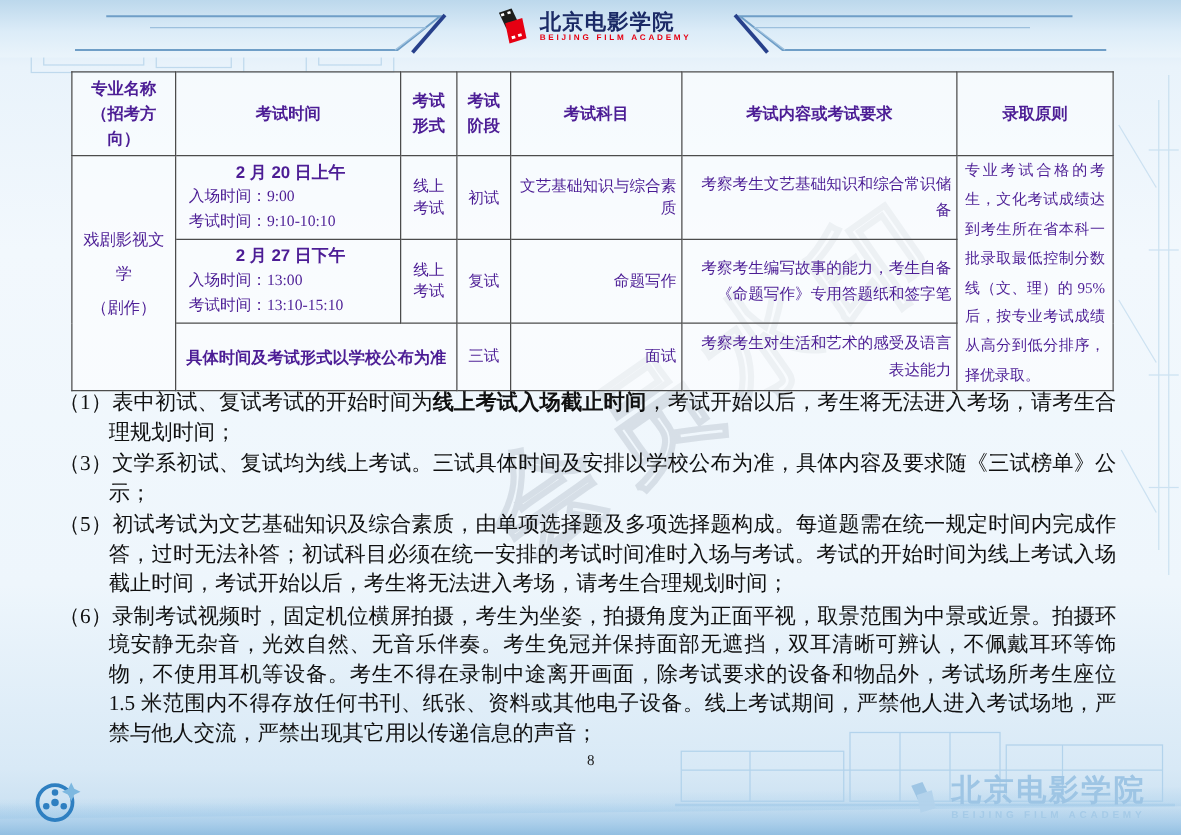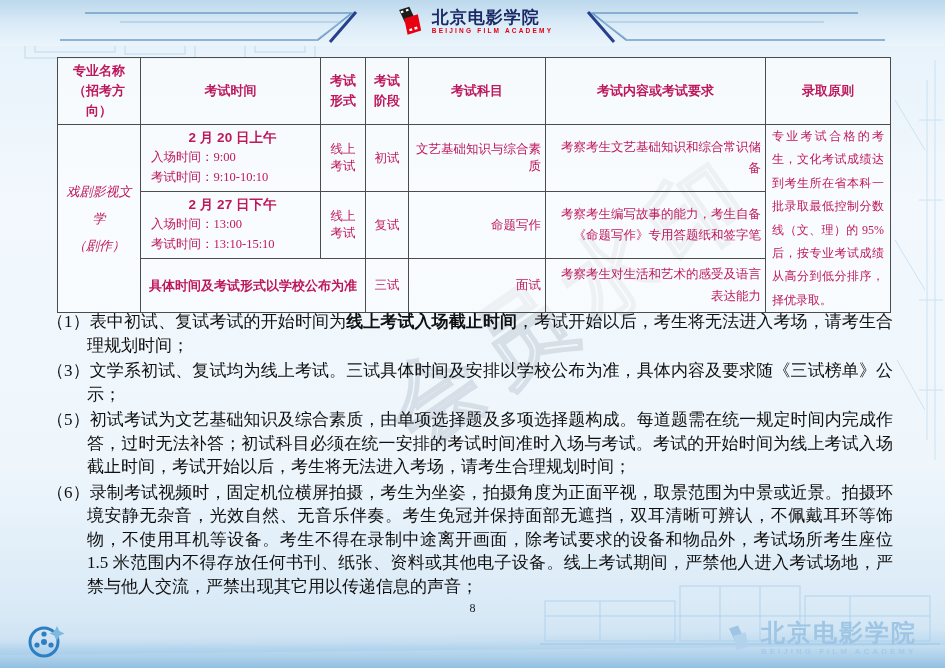--- a/index.html
+++ b/index.html
@@ -21,33 +21,33 @@
   .bg-art{position:absolute;pointer-events:none;}
   
   .watermark{position:absolute;left:360px;top:240px;width:420px;
     transform:rotate(-35deg);transform-origin:center;
     font-family:"Liberation Sans",sans-serif;font-size:92px;font-weight:bold;
     color:rgba(150,162,175,0.0);-webkit-text-stroke:2px rgba(150,162,175,0.28);
     letter-spacing:14px;white-space:nowrap;}
   
   .table-wrap{position:absolute;left:57px;top:57px;}
   table.exam{border-collapse:collapse;table-layout:fixed;width:833px;
-    font-size:12.5px;color:#be185d;background:rgba(255,255,255,0.55);}
+    font-size:12.5px;color:#4c1d95;background:rgba(255,255,255,0.55);}
   table.exam th,table.exam td{border:1px solid #4c4c4c;padding:2px 4px;vertical-align:middle;}
   table.exam th{font-family:"Liberation Sans",sans-serif;font-weight:bold;font-size:13px;text-align:center;line-height:1.55;}
   .pre{white-space:pre-line;}
   .c-center{text-align:center;}
   .c-left{text-align:right;padding-left:6px !important;padding-right:4px !important;margin-top:48px;}
   .time-cell{padding:3px 6px 3px 10px !important;}
   .time-title{font-family:"Liberation Sans",sans-serif;font-weight:bold;text-align:center;font-size:13.5px;margin-bottom:1px;}
   .time-line{text-align:left;line-height:1.55;}
   .merged-time{font-family:"Liberation Sans",sans-serif;font-weight:bold;text-align:center;font-size:13px;}
   .content-cell{line-height:1.7;}
   .admission-cell{line-height:1.95;text-align:justify;font-size:12px;padding:0 6px !important;}
-  .major-cell{text-align:center;line-height:2.1;font-size:13px;font-style:italic;}
+  .major-cell{text-align:center;line-height:2.1;font-size:13px;}
   
   .notes{position:absolute;left:47px;top:310px;width:858px;color:#101010;}
   .notes-title{font-family:"Liberation Sans",sans-serif;font-weight:bold;font-size:14.5px;margin:0 0 6px 0;color:#000;}
   .note-item{font-size:17px;line-height:23.5px;text-align:justify;
     padding-left:2.35em;text-indent:-2.35em;margin:0 12px 2px 0;}
   .note-item b{font-family:"Liberation Sans",sans-serif;}
   
   .page-num{position:absolute;top:601px;left:0;width:945px;text-align:center;
     font-size:12px;color:#222;}
   .bottom-band{position:absolute;bottom:0;left:0;width:945px;height:26px;

